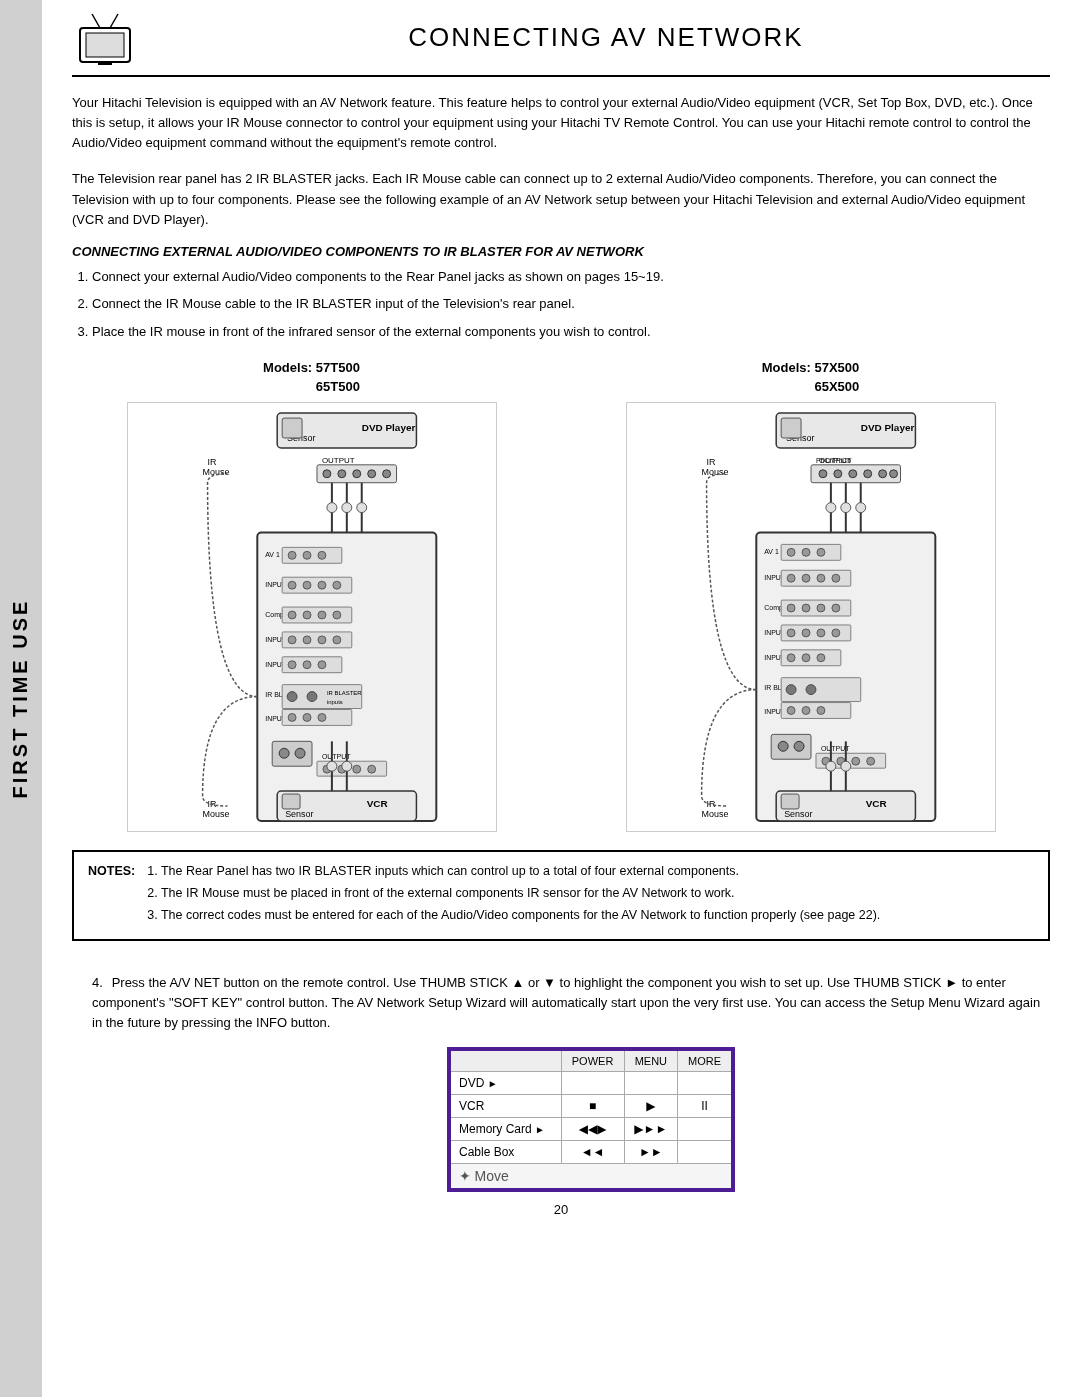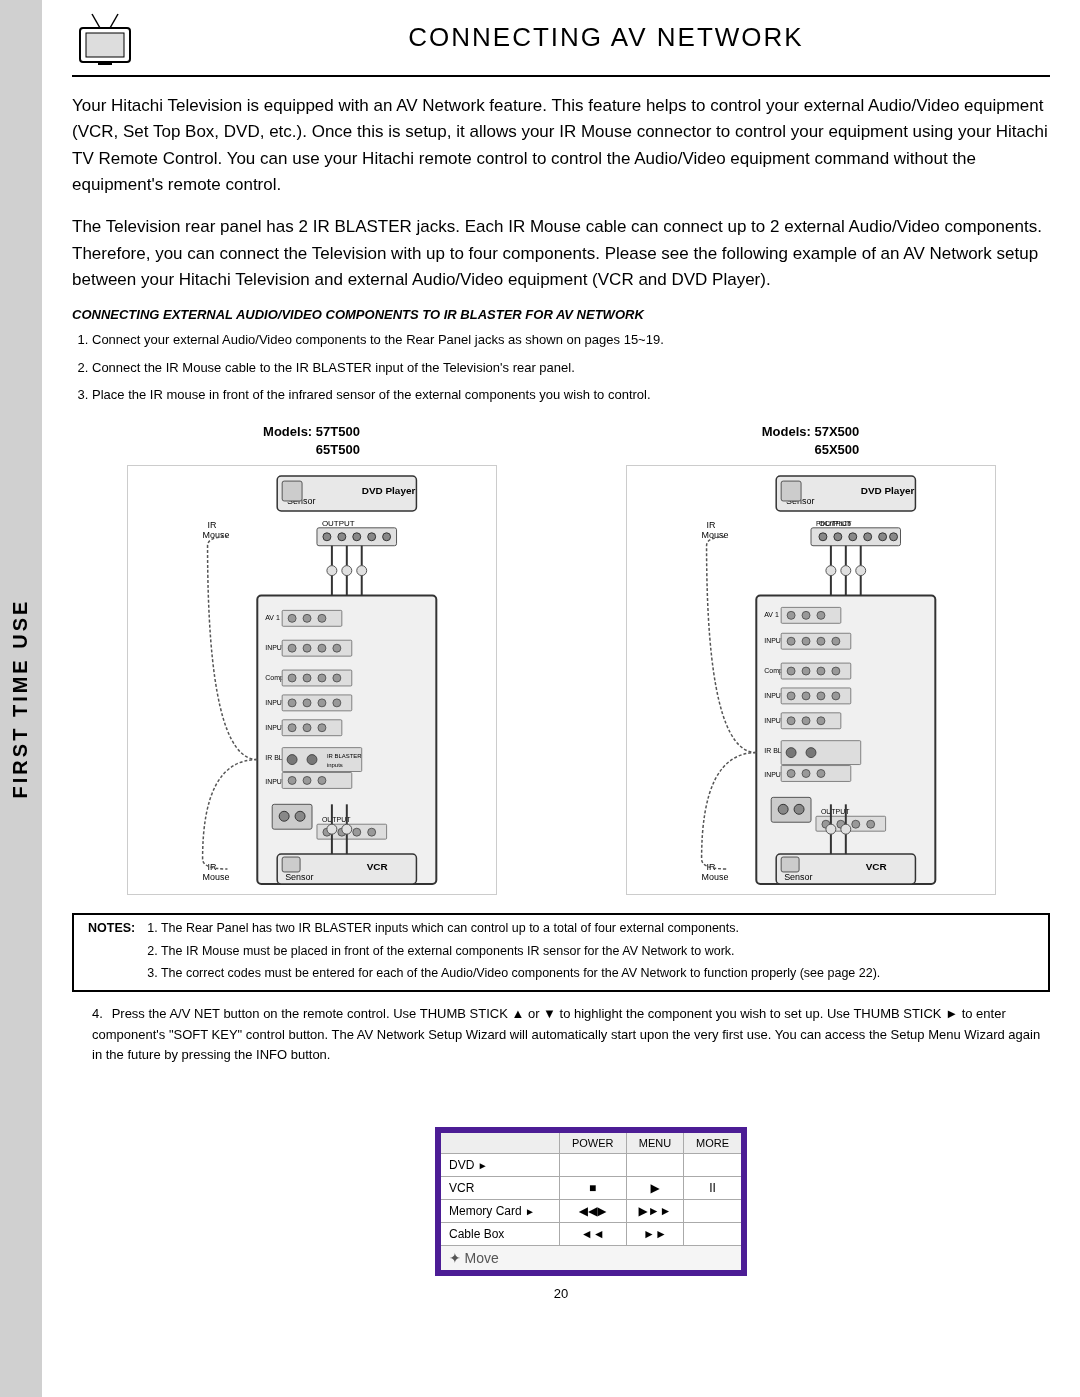--- a/index.html
+++ b/index.html
@@ -57,21 +57,21 @@
     .header-title {
       flex: 1;
       text-align: center;
       font-size: 26px;
       font-weight: normal;
       letter-spacing: 2px;
     }
 
     
     .intro-text {
-      font-size: 17px;
+      font-size: 13px;
       line-height: 1.55;
       margin-bottom: 14px;
       margin-top: 16px;
     }
 
     
     .section-heading {
       font-weight: bold;
       font-size: 13px;
       margin-bottom: 8px;
@@ -107,22 +107,22 @@
       font-weight: bold;
       font-size: 13px;
       margin-bottom: 6px;
       text-align: right;
       line-height: 1.4;
     }
 
     
     .notes-box {
       border: 2px solid #000;
-      padding: 4px 14px;
-      margin-bottom: 12px;
+      padding: 10px 14px;
+      margin-bottom: 32px;
       font-size: 12.5px;
       line-height: 1.55;
     }
     .notes-box .notes-label {
       font-weight: bold;
       float: left;
       margin-right: 12px;
     }
     .notes-list {
       margin-left: 0;
@@ -133,25 +133,24 @@
       margin-bottom: 3px;
     }
 
     
     .softkey-container {
       display: flex;
       justify-content: center;
       margin: 10px 0 10px 60px;
     }
     .softkey-table {
-      border: 6px solid #4c1d95;
+      border: 4px solid #4c1d95;
       border-collapse: collapse;
       font-size: 12px;
-      width: 312px;
-      margin-top: 48px;
+      width: 288px;
     }
     .softkey-table td {
       border: 1px solid #aaa;
       padding: 4px 8px;
       text-align: left;
     }
     .softkey-table .btn-cell {
       text-align: center;
       min-width: 36px;
     }

